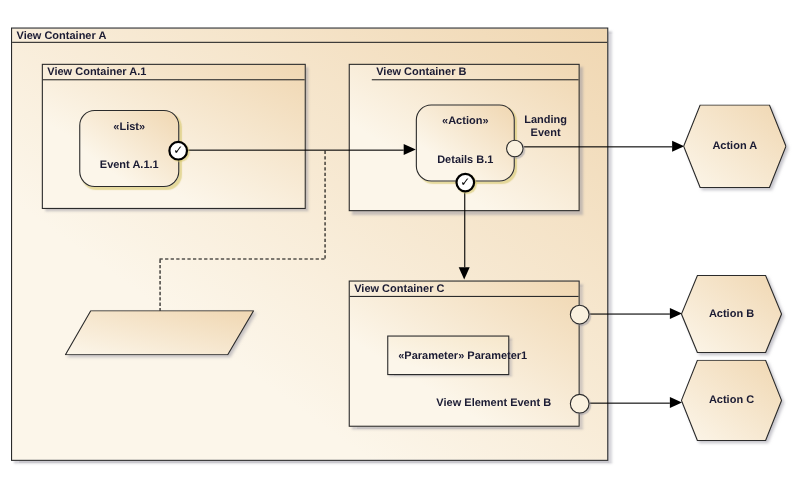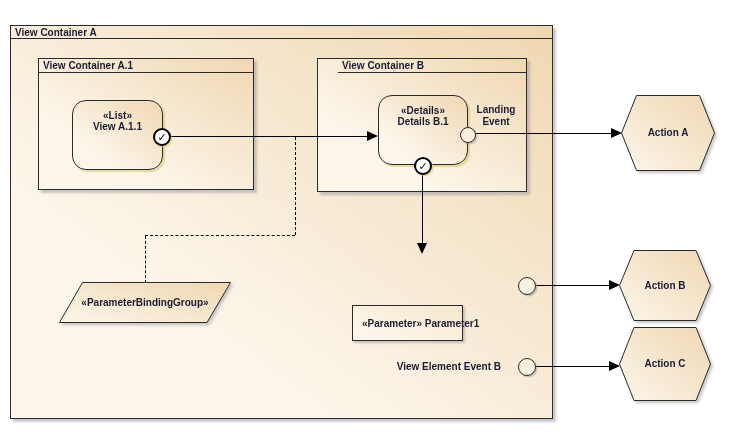--- a/index.html
+++ b/index.html
@@ -11,21 +11,21 @@
   .container{position:absolute;border:1px solid var(--border,#2b2b2b);
     background:linear-gradient(to bottom left,var(--fill-dark,#f0d7b2) 0%,var(--fill-light,#fcf6ea) 70%);
     box-shadow:3px 3px 2px var(--shadow-gray,rgba(150,148,160,.5));box-sizing:border-box;}
   .ctitle{position:absolute;left:0;top:0;right:0;border-bottom:1px solid var(--border,#2b2b2b);
     padding-left:4px;display:flex;align-items:center;box-sizing:border-box;white-space:nowrap;}
 
   
   .rrect{position:absolute;border:1px solid var(--border,#2b2b2b);border-radius:14px;
     background:linear-gradient(to bottom left,var(--fill-dark,#f0d7b2) 0%,var(--fill-light,#fcf6ea) 75%);
     box-shadow:2px 2px 1px var(--shadow-yellow,rgba(214,198,105,.6));
-    display:flex;flex-direction:column;align-items:center;padding-top:9px;gap:0;box-sizing:border-box;}
+    display:flex;flex-direction:column;align-items:center;padding-top:9px;gap:24px;box-sizing:border-box;}
 
   
   .prect{position:absolute;border:1px solid var(--border,#2b2b2b);
     background:linear-gradient(to bottom left,#f6e7cb 0%,var(--fill-light,#fcf6ea) 80%);
     box-shadow:2px 2px 2px var(--shadow-gray,rgba(150,148,160,.5));
     display:flex;align-items:center;padding-left:9px;box-sizing:border-box;white-space:nowrap;}
 
   
   .port{position:absolute;border-radius:50%;background:#faf1df;border:1.5px solid var(--border,#2b2b2b);
     box-sizing:border-box;box-shadow:1.5px 1.5px 1px var(--shadow-gray,rgba(150,148,160,.5));}
@@ -58,32 +58,37 @@
 <body>
 
 <div id="stage">
 
   <div class="container" style="left:10px;top:25px;width:543px;height:394px;">
     <div class="ctitle" style="height:13px;">
       <span>View Container A</span>
     </div>
   </div>
 
-  <div class="container" style="left:38px;top:58px;width:216px;height:132px;">
+  <div class="container" style="left:38px;top:58px;width:240px;height:132px;">
     <div class="ctitle" style="height:14px;">
       <span>View Container A.1</span>
     </div>
   </div>
 
   <div class="container" style="left:317px;top:58px;width:210px;height:134px;">
     <div class="ctitle" style="height:14px;margin-left:20px;">
       <span>View Container B</span>
     </div>
   </div>
 
+  <div class="container" style="left:317px;top:255px;width:210px;height:133px;">
+    <div class="ctitle" style="height:14px;">
+      <span>View Container C</span>
+    </div>
+  </div>
 
   <div class="hl" style="left:171px;top:136px;width:196px;"></div>
   <div class="arr-r" style="left:367px;top:131px;"></div>
 
   <div class="hl" style="left:476px;top:133px;width:135px;"></div>
   <div class="arr-r" style="left:611px;top:128px;"></div>
 
   <div class="vl" style="left:422px;top:175px;height:68px;"></div>
   <div class="arr-d" style="left:417px;top:243px;"></div>
 
@@ -92,44 +97,43 @@
 
   <div class="hl" style="left:536px;top:366px;width:73px;"></div>
   <div class="arr-r" style="left:609px;top:361px;"></div>
 
   <div class="vl dash" style="left:295px;top:137px;height:98px;"></div>
   <div class="hl dash" style="left:145px;top:235px;width:150px;"></div>
   <div class="vl dash" style="left:145px;top:236px;height:47px;"></div>
 
   <div class="rrect" style="left:72px;top:100px;width:91px;height:70px;">
     <span>«List»</span>
-    <span>View A.1.1</span>
+    <span>Event A.1.1</span>
   </div>
 
   <div class="rrect" style="left:378px;top:95px;width:90px;height:70px;">
-    <span>«Details»</span>
+    <span>«Action»</span>
     <span>Details B.1</span>
   </div>
 
   <div class="prect" style="left:352px;top:305px;width:111px;height:36px;">
     <span>«Parameter» Parameter1</span>
   </div>
 
   <div class="shape" style="left:59px;top:282px;width:172px;height:41px;">
     <svg width="172" height="41">
       <defs>
         <linearGradient id="grad1" x1="0%" y1="100%" x2="100%" y2="0%">
           <stop offset="0%" stop-color="#fcf6ea"></stop>
           <stop offset="100%" stop-color="#f0d7b2"></stop>
         </linearGradient>
       </defs>
       <polygon points="23.5,0.5 171.5,0.5 148,40.5 0.5,40.5" fill="url(#grad1)" stroke="#2b2b2b" stroke-width="1"></polygon>
     </svg>
     <div class="slabel">
-      <span>«ParameterBindingGroup»</span>
     </div>
   </div>
 
   <div class="shape" style="left:621px;top:95px;width:94px;height:76px;">
     <svg width="94" height="76">
       <polygon points="0.5,38 15.5,0.5 78.5,0.5 93.5,38 78.5,75.5 15.5,75.5" fill="url(#grad1)" stroke="#2b2b2b" stroke-width="1"></polygon>
     </svg>
     <div class="slabel">
         <span>Action A</span>
       </div>

